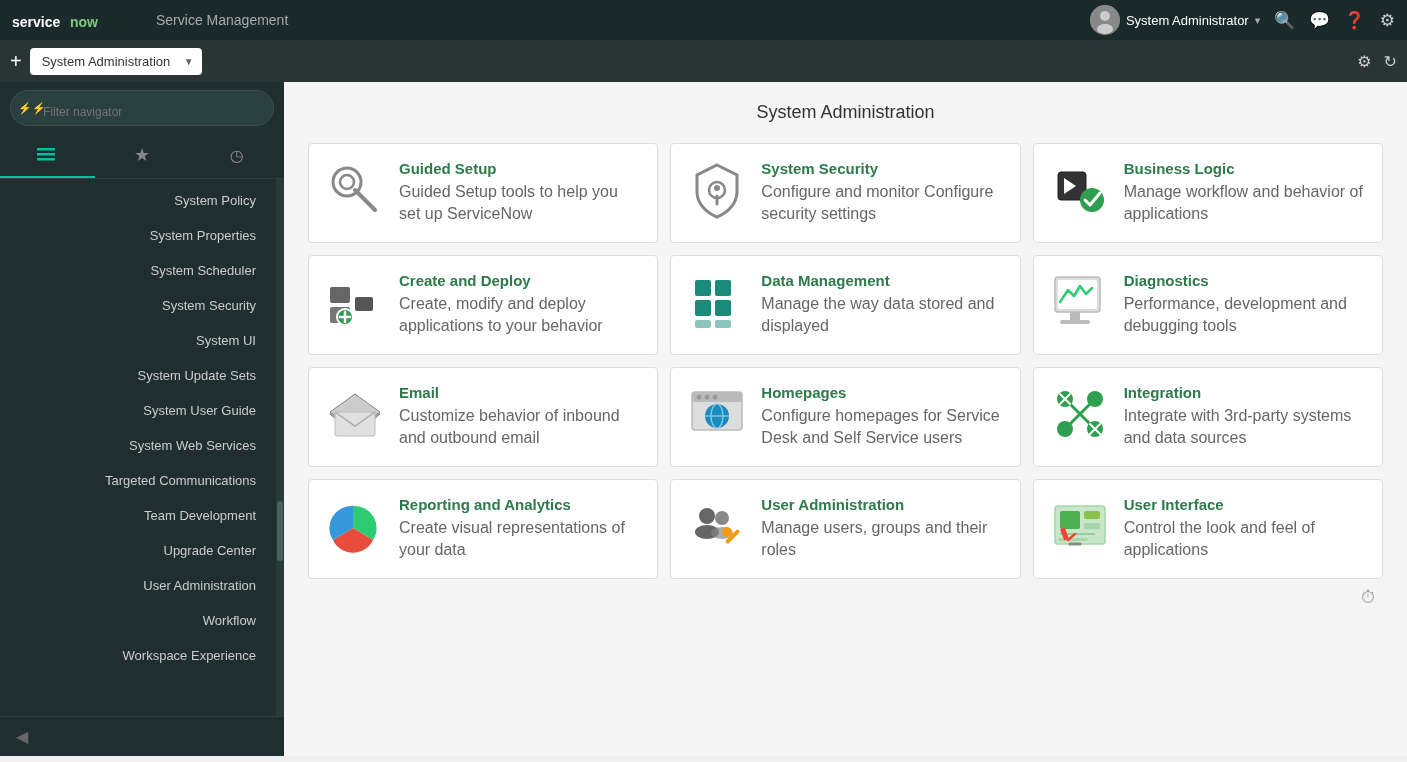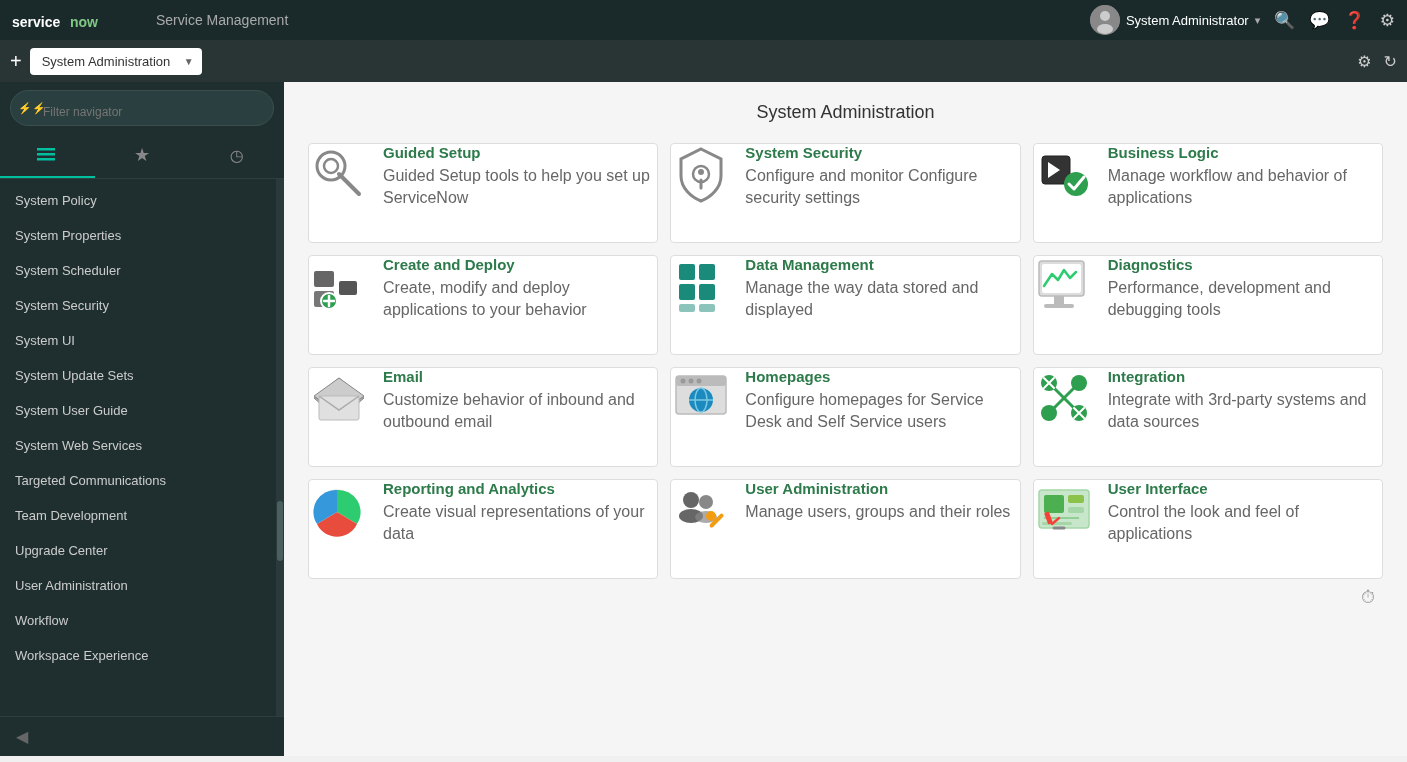--- a/index.html
+++ b/index.html
@@ -131,25 +131,26 @@
       border-bottom: 2px solid #00c0a0;
     }
     .sidebar-nav {
       overflow-y: auto;
       flex: 1;
       padding: 4px 0;
     }
     .sidebar-nav::-webkit-scrollbar { width: 4px; }
     .sidebar-nav::-webkit-scrollbar-thumb { background: #3a5050; }
     .sidebar-item {
-      padding: 10px 12px;
+      padding: 10px 20px;
       color: #ccc;
       font-size: 13px;
       cursor: pointer;
       border-left: 3px solid transparent;
+      text-align: right;
     }
     .sidebar-footer {
       padding: 10px 16px;
       color: #666;
       font-size: 16px;
       border-top: 1px solid #2d4040;
     }
 
     
     .content {
@@ -169,20 +170,21 @@
     
     .cards-grid {
       display: grid;
       grid-template-columns: repeat(3, 1fr);
       gap: 12px;
     }
     .card {
       background: #fff;
       border: 1px solid #ddd;
       border-radius: 4px;
+      padding: 16px;
       display: flex;
       align-items: flex-start;
       gap: 14px;
       cursor: pointer;
       min-height: 100px;
     }
     .card-icon { width: 60px; height: 60px; flex-shrink: 0; display: flex; align-items: center; justify-content: center; }
     .card-text {}
     .card-title { font-size: 15px; color: #2d7a4a; font-weight: bold; margin-bottom: 4px; }
     .card-desc { font-size: 16px; color: #666; line-height: 1.4; }

